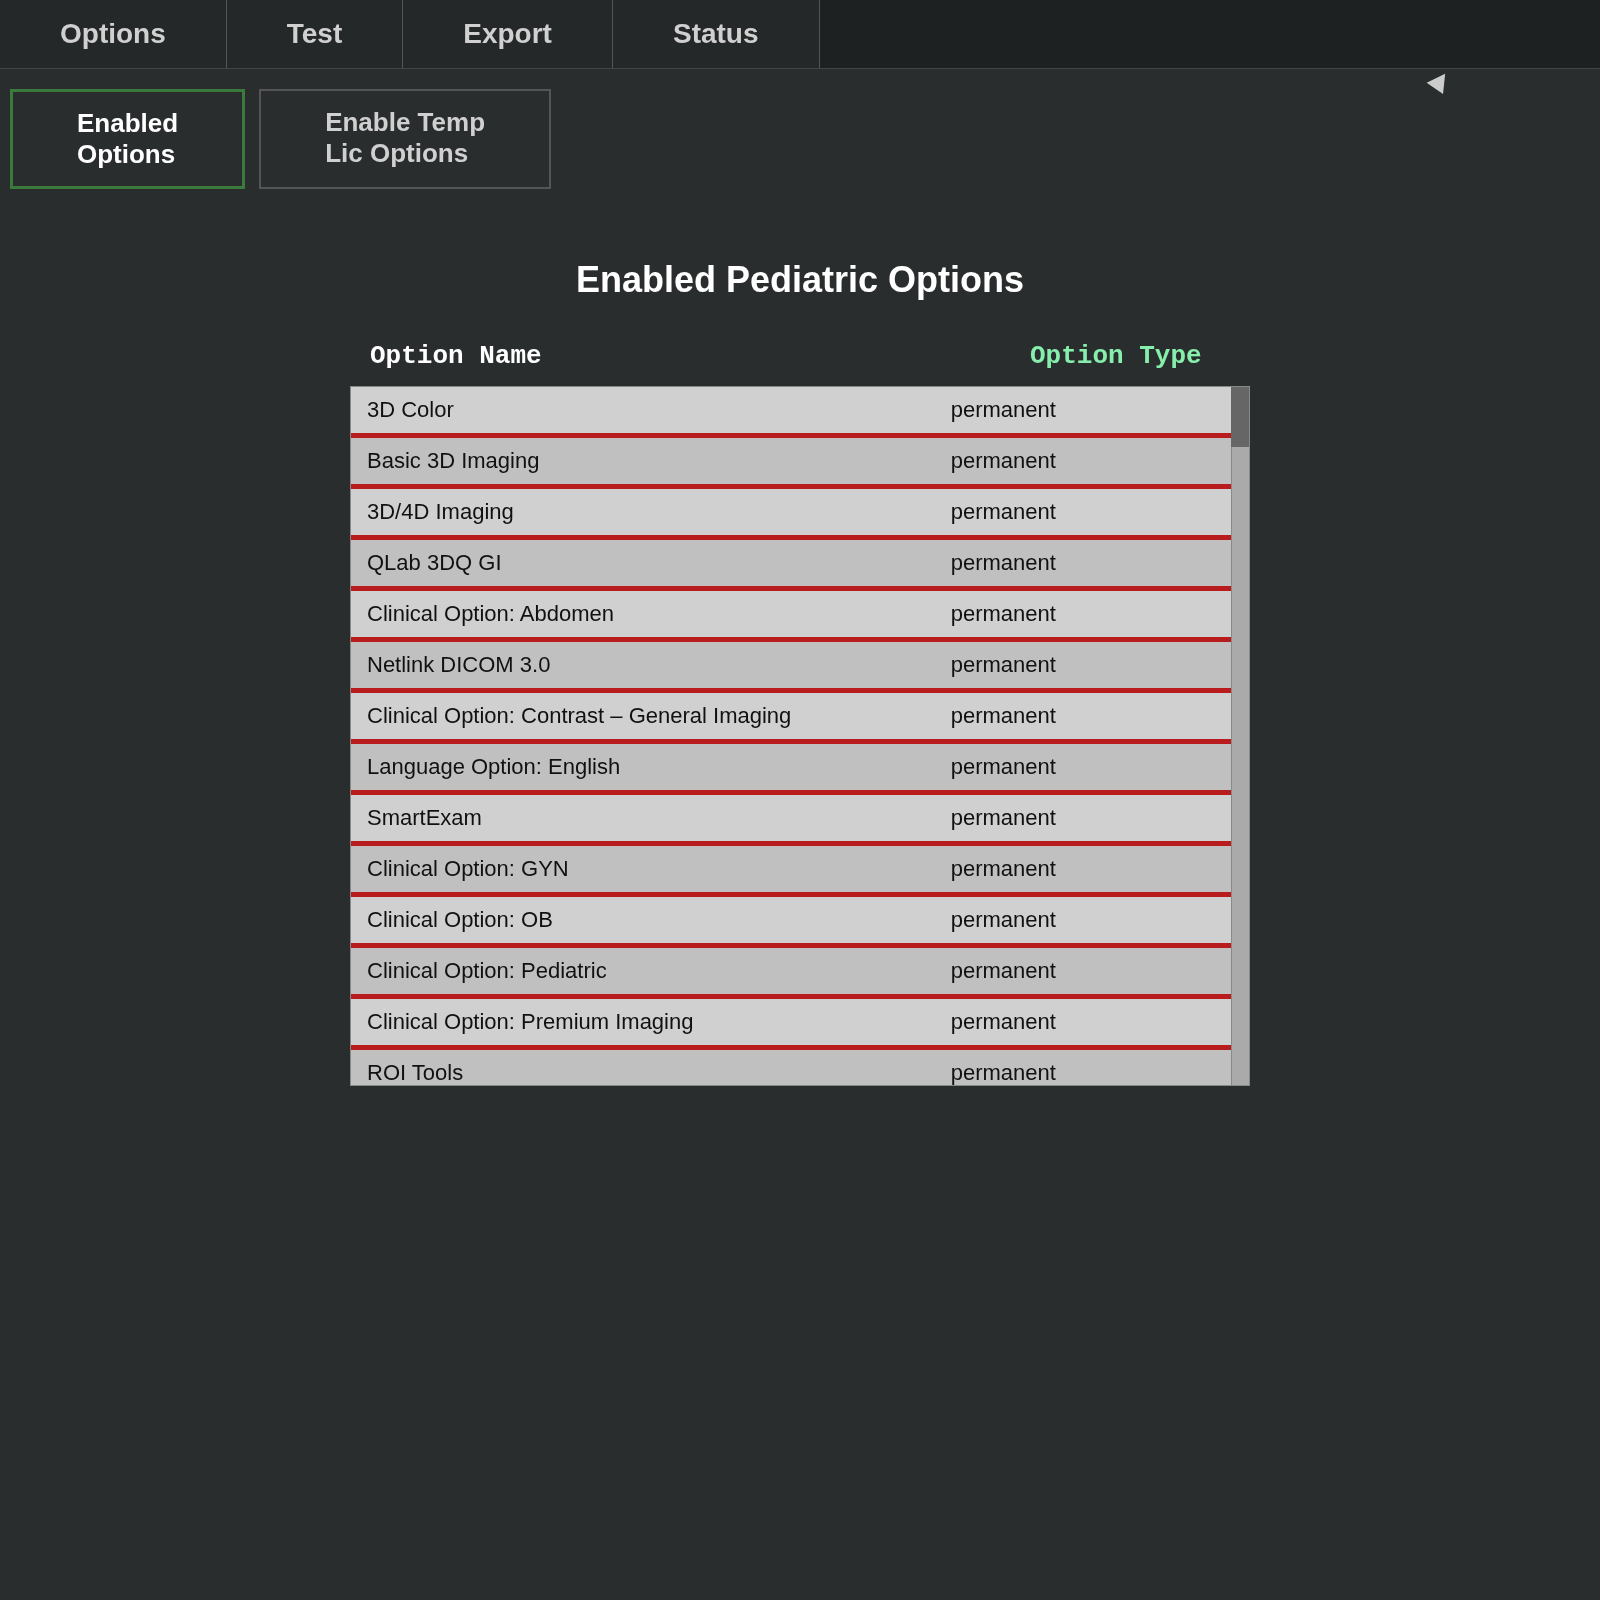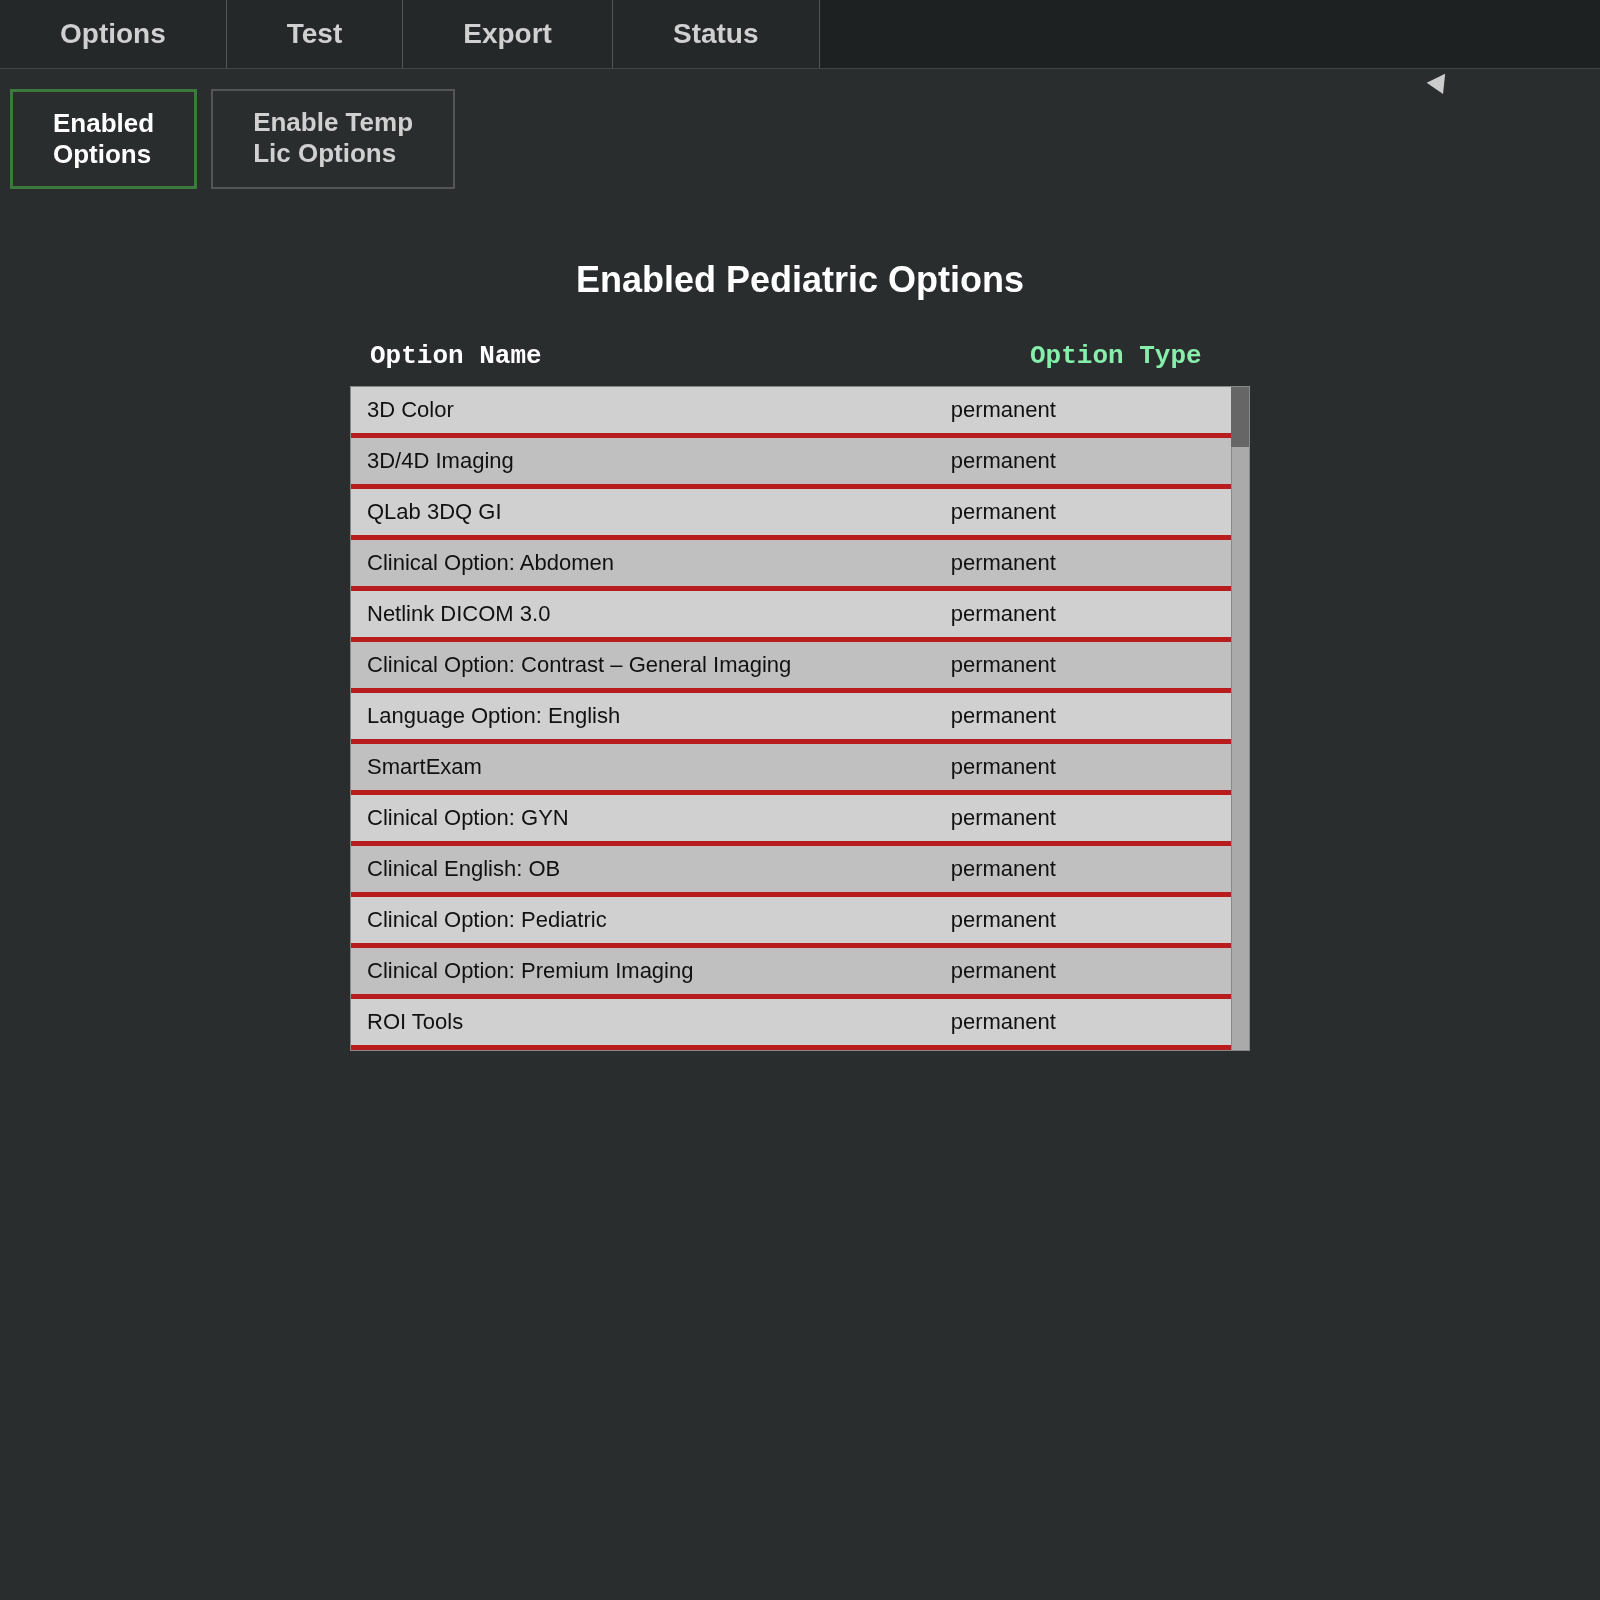--- a/index.html
+++ b/index.html
@@ -35,21 +35,21 @@
     }
 
     .sub-nav {
       display: flex;
       padding: 20px 0 0 0;
       background-color: #2a2d2e;
     }
 
     .sub-tab {
       color: #d0d0d0;
-      padding: 16px 40px;
+      padding: 16px 64px;
       font-size: 26px;
       font-weight: bold;
       cursor: pointer;
       border: 2px solid #555;
       background-color: #2a2d2e;
       margin-right: 4px;
       margin-left: 10px;
     }
 
     .sub-tab.active {
@@ -194,20 +194,24 @@
   </div>
 
   <div class="table-container">
     <table class="data-table">
       <tbody id="table-body">
       <tr>
             <td class="td-name">3D Color</td>
             <td class="td-type">permanent</td>
           </tr>
           <tr>
+            <td class="td-name">Basic 3D Imaging</td>
+            <td class="td-type">permanent</td>
+          </tr>
+          <tr>
             <td class="td-name">3D/4D Imaging</td>
             <td class="td-type">permanent</td>
           </tr>
           <tr>
             <td class="td-name">QLab 3DQ GI</td>
             <td class="td-type">permanent</td>
           </tr>
           <tr>
             <td class="td-name">Clinical Option: Abdomen</td>
             <td class="td-type">permanent</td>
@@ -226,21 +230,21 @@
           </tr>
           <tr>
             <td class="td-name">SmartExam</td>
             <td class="td-type">permanent</td>
           </tr>
           <tr>
             <td class="td-name">Clinical Option: GYN</td>
             <td class="td-type">permanent</td>
           </tr>
           <tr>
-            <td class="td-name">Clinical English: OB</td>
+            <td class="td-name">Clinical Option: OB</td>
             <td class="td-type">permanent</td>
           </tr>
           <tr>
             <td class="td-name">Clinical Option: Pediatric</td>
             <td class="td-type">permanent</td>
           </tr>
           <tr>
             <td class="td-name">Clinical Option: Premium Imaging</td>
             <td class="td-type">permanent</td>
           </tr>

